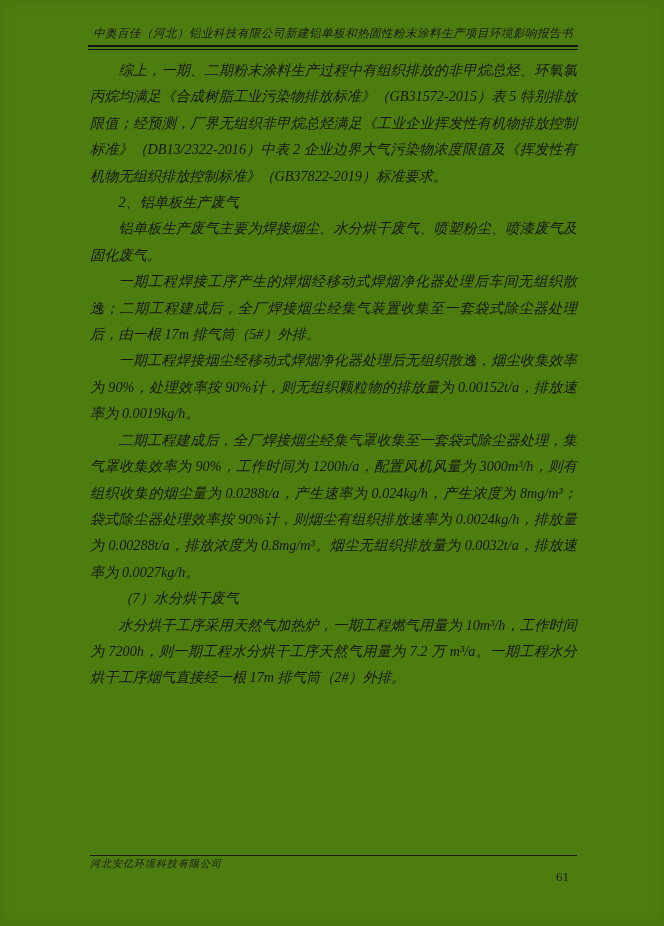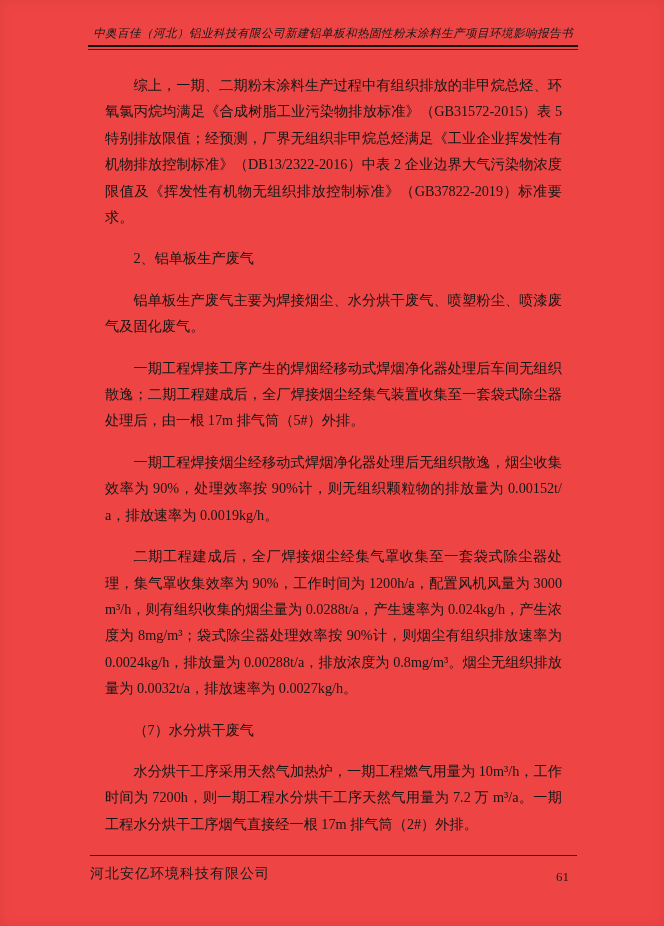--- a/index.html
+++ b/index.html
@@ -4,21 +4,21 @@
 <style>
   html, body { margin: 0; padding: 0; }
   body {
     width: 664px; height: 926px;
     background: #f4f4f2;
     font-family: "Liberation Serif", "DejaVu Serif", serif;
   }
   .page {
     position: relative;
     width: 664px; height: 926px;
-    background: #ef4444;
+    background: #4d7c0f;
     box-shadow: inset 0 0 14px rgba(0,0,0,0.07);
     overflow: hidden;
   }
   
   .header {
     position: absolute;
     top: 26px; left: 88px; width: 490px;
   }
   .header-title {
     text-align: center;
@@ -35,35 +35,37 @@
   .content {
     position: absolute;
     top: 57px; left: 90px; width: 487px;
     font-size: 14.2px;
     line-height: 26.4px;
     color: #161616;
     text-align: justify;
     text-justify: inter-ideograph;
   }
   .content p {
-    margin: 15px;
+    margin: 0;
     padding: 0;
     text-indent: 2em;
     word-break: break-all;
+    font-style: italic;
   }
   
   .footer {
     position: absolute;
     left: 90px; top: 855px; width: 487px;
     border-top: 1px solid #1c1c1c;
   }
   .footer-company {
     position: absolute;
-    left: 0; top: 9px;
-    font-size: 14px;
+    left: 0; top: 1px;
+    font-size: 10px;
+    font-style: italic;              
     letter-spacing: 1px;
     color: #1a1a1a;
   }
   .footer-page {
     position: absolute;
     right: 8px; top: 13px;
     font-size: 13px;
     color: #1a1a1a;
   }
 </style>

